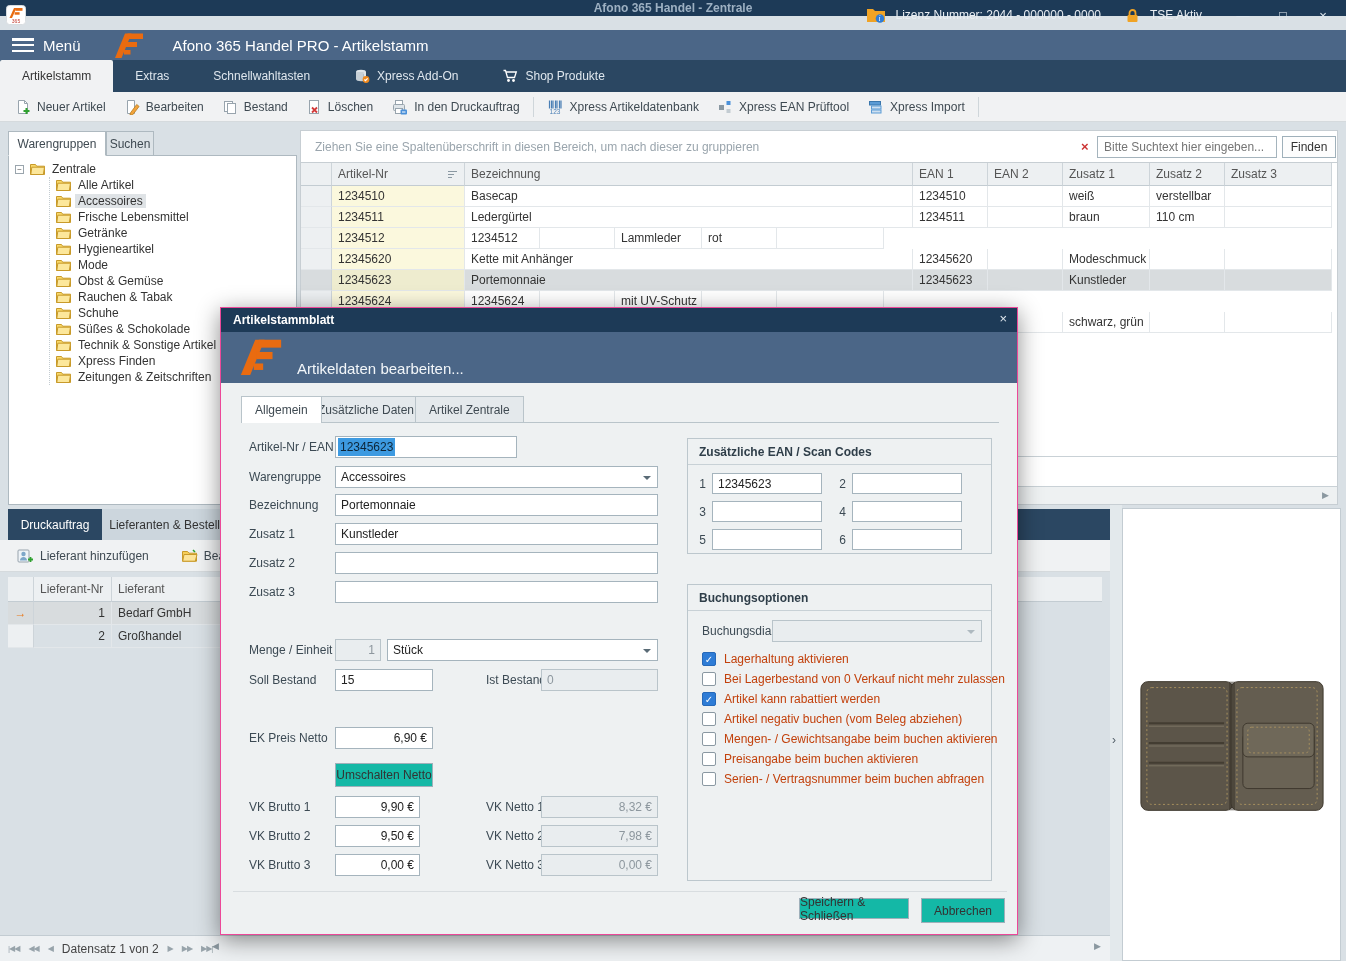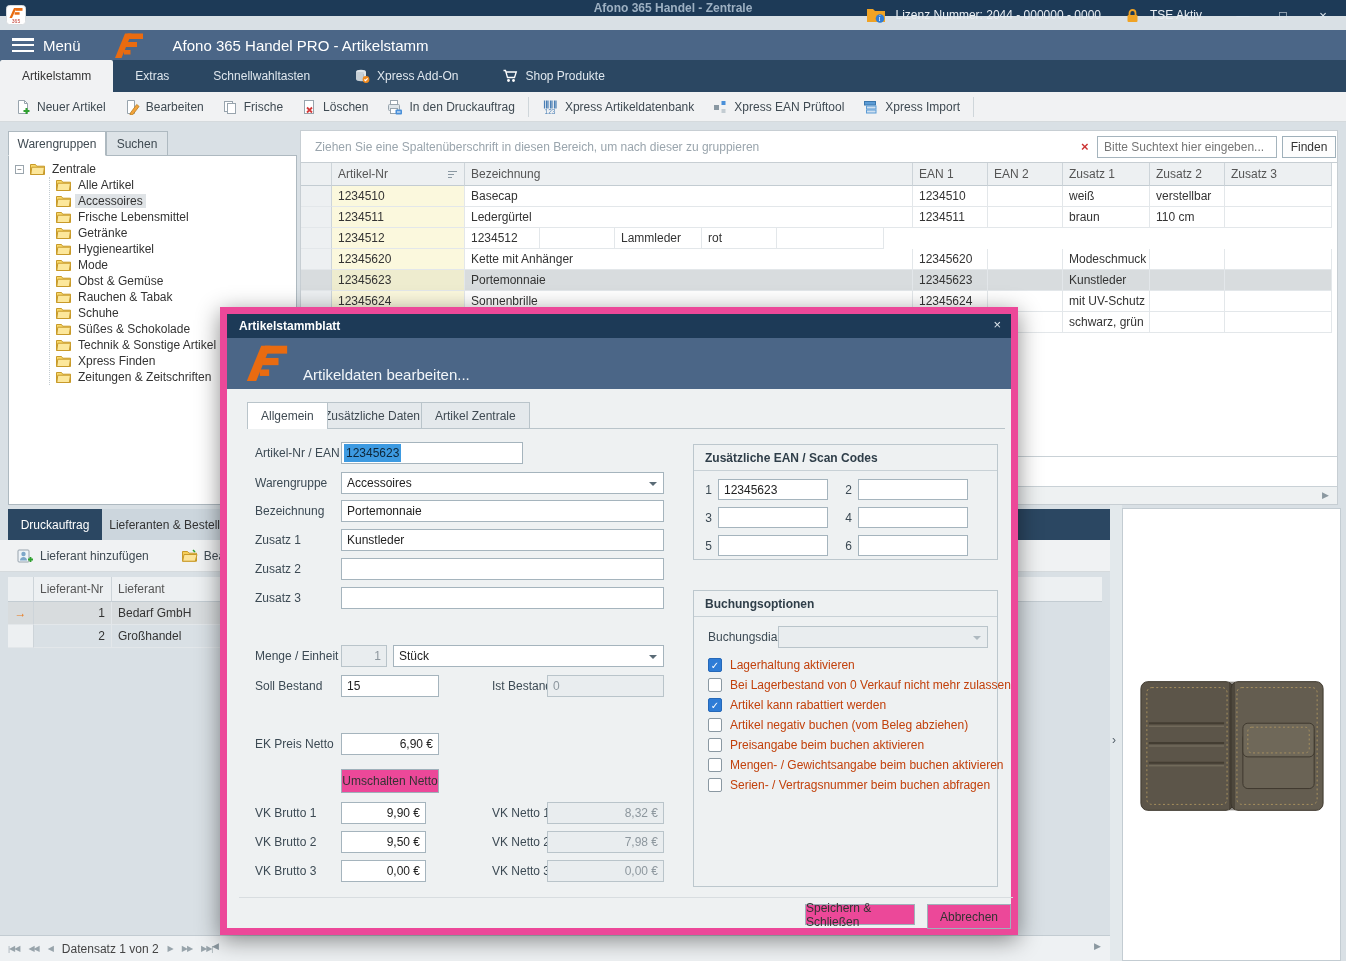--- a/index.html
+++ b/index.html
@@ -36,21 +36,21 @@
   
   #toolbar{position:absolute;left:0;top:92px;width:1346px;height:30px;background:#f1f2f3;
            border-bottom:1px solid #d5dadd;display:flex;align-items:center;padding-left:6px}
   .tb-btn{height:26px;display:flex;align-items:center;gap:6px;padding:0 9px;color:#3f4a52;white-space:nowrap}
   .tb-sep{width:1px;height:20px;background:#cfd6da;margin:0 4px}
 
   
   .lp-tab{position:absolute;height:25px;display:flex;align-items:center;justify-content:center;
           border:1px solid #aeb9c0;background:#dde3e7;color:#3f4a52}
   #lp-tab-warengruppen{left:8px;top:131px;width:98px;background:#fff;border-bottom-color:#fff;z-index:2}
-  #lp-tab-suchen{left:106px;top:131px;width:62px}
+  #lp-tab-suchen{left:106px;top:131px;width:48px}
   #tree-panel{position:absolute;left:8px;top:155px;width:289px;height:350px;background:#fff;
               border:1px solid #aeb9c0;padding:5px 0 0 6px;overflow:hidden}
   .tree-row{height:16px;display:flex;align-items:center;gap:4px;white-space:nowrap}
   .tree-root .exp{width:9px;height:9px;border:1px solid #9aa5ad;background:#fff;font-size:8px;line-height:7px;
                   text-align:center;color:#555;margin-right:2px}
   #tree-items{margin-left:34px;border-left:1px dotted #c3ccd2}
   #tree-items .tree-row{padding-left:6px}
   .tree-row .lbl{padding:0 3px}
   .tree-row.selected .lbl{background:#dfe3e6}
 
@@ -107,21 +107,21 @@
   #supplier-hscroll-right{position:absolute;left:1094px;top:941px}
 
   
   #splitter{position:absolute;left:1110px;top:505px;width:12px;height:456px;background:#e3e9ec}
   #splitter .gl{position:absolute;top:228px;left:2px;color:#55616a;font-size:12px}
   #image-panel{position:absolute;left:1122px;top:508px;width:219px;height:453px;background:#fff;border:1px solid #c3ccd2}
   #wallet{position:absolute;left:10px;top:162px}
 
   
   #dialog{position:absolute;left:220px;top:307px;width:798px;height:628px;background:#eef1f2;
-          border:7px solid #ec4899;box-shadow:0 5px 22px rgba(0,0,0,.45);z-index:10}
+          border:1px solid #ec4899;box-shadow:0 5px 22px rgba(0,0,0,.45);z-index:10}
   #dlg-titlebar{position:absolute;left:0;top:0;width:100%;height:24px;background:#1d3a57;color:#fff;
                 display:flex;align-items:center;padding:0 12px;font-weight:bold}
   #dlg-close{position:absolute;right:10px;top:3px;color:#dfe7ee;font-size:13px;font-weight:normal}
   #dlg-header{position:absolute;left:0;top:24px;width:100%;height:51px;background:#4b6687}
   #dlg-logo{position:absolute;left:18px;top:7px;width:44px;height:36px}
   #dlg-subtitle{position:absolute;left:76px;top:28px;color:#f2f6f9;font-size:15px}
   .dlg-tab{position:absolute;top:88px;height:26px;padding:0 13px;background:#e4e9ec;border:1px solid #b9c4ca;
            border-bottom:none;display:flex;align-items:center;color:#3f4a52}
   .dlg-tab.active{background:#fff;height:27px;z-index:2}
   #dlg-tabline{position:absolute;left:20px;top:114px;width:758px;border-top:1px solid #b9c4ca}
@@ -137,21 +137,21 @@
   .in-small{left:86px;width:98px}
   .in-sec{left:292px;width:117px}
   .combo{position:absolute;top:0;height:22px;background:#fff;border:1px solid #a5b4bd;padding:0 20px 0 5px;
          line-height:20px;color:#222}
   .combo .arrow{position:absolute;right:6px;top:9px;width:0;height:0;border-left:4px solid transparent;
                 border-right:4px solid transparent;border-top:4px solid #5a6b76}
   .combo.disabled{background:#e9edef;border-color:#b9c4ca}
   .combo.disabled .arrow{border-top-color:#aeb9c0}
   #f-artikel .input{left:86px;width:182px;padding:0 2px}
   #f-artikel .selection{display:inline-block;background:#3d9ae1;color:#0d2538;padding:2px 2px;margin-top:1px}
-  .btn{background:#ec4899;border:1px solid #9fb0ba;display:flex;align-items:center;justify-content:center;color:#333}
+  .btn{background:#14b8a6;border:1px solid #9fb0ba;display:flex;align-items:center;justify-content:center;color:#333}
   #umschalten-btn{position:absolute;left:114px;top:455px;width:98px;height:24px}
   #vk-rows{position:absolute;left:28px;top:488px;width:740px}
   .vk-row{position:relative;height:29px}
   .vk-l1{position:absolute;left:0;top:4px;color:#3c4a54}
   .vk-i1{left:86px;width:85px}
   .vk-l2{position:absolute;left:237px;top:4px;color:#3c4a54}
   .vk-i2{left:292px;width:117px}
 
   .groupbox{position:absolute;left:466px;width:305px;border:1px solid #bcc7cd}
   .gb-header{font-weight:bold;color:#2f3e49;padding:6px 11px 5px;border-bottom:1px solid #c8d1d6}
@@ -283,21 +283,21 @@
         </span>
         <span class="lbl">Bearbeiten</span>
       </div>
       <div class="tb-btn">
         <span class="icon">
           <svg width="16" height="16">
             <rect x="2.5" y="2.5" width="8" height="10" fill="#fff" stroke="#98a4ad"></rect>
             <rect x="5.5" y="4.5" width="8" height="10" fill="#fff" stroke="#98a4ad"></rect>
           </svg>
         </span>
-        <span class="lbl">Frische</span>
+        <span class="lbl">Bestand</span>
       </div>
       <div class="tb-btn">
         <span class="icon">
           <svg width="16" height="16">
             <rect x="3.5" y="1.5" width="9" height="13" fill="#fff" stroke="#98a4ad"></rect>
             <path d="M6 8.5l5 5M11 8.5l-5 5" stroke="#d33a3a" stroke-width="1.8"></path>
           </svg>
         </span>
         <span class="lbl">Löschen</span>
       </div>
@@ -570,21 +570,20 @@
           <div class="gcell" style="width: 448px;">Portemonnaie</div>
           <div class="gcell" style="width: 75px;">12345623</div>
           <div class="gcell" style="width: 75px;"></div>
           <div class="gcell" style="width: 87px;">Kunstleder</div>
           <div class="gcell" style="width: 75px;"></div>
           <div class="gcell" style="width: 107px;"></div>
         </div>
         <div class="grow">
           <div class="gcell ind"></div>
           <div class="gcell yellow" style="width: 133px;">12345624</div>
-          <div class="gcell" style="width: 448px;">Sonnenbrille</div>
           <div class="gcell" style="width: 75px;">12345624</div>
           <div class="gcell" style="width: 75px;"></div>
           <div class="gcell" style="width: 87px;">mit UV-Schutz</div>
           <div class="gcell" style="width: 75px;"></div>
           <div class="gcell" style="width: 107px;"></div>
         </div>
         <div class="grow">
           <div class="gcell ind"></div>
           <div class="gcell yellow" style="width: 133px;"></div>
           <div class="gcell" style="width: 448px;"></div>
@@ -834,25 +833,25 @@
           <div class="cb-row">
             <span class="cb checked">✓</span>
             <span class="cb-lbl">Artikel kann rabattiert werden</span>
           </div>
           <div class="cb-row">
             <span class="cb"></span>
             <span class="cb-lbl">Artikel negativ buchen (vom Beleg abziehen)</span>
           </div>
           <div class="cb-row">
             <span class="cb"></span>
-            <span class="cb-lbl">Preisangabe beim buchen aktivieren</span>
+            <span class="cb-lbl">Mengen- / Gewichtsangabe beim buchen aktivieren</span>
           </div>
           <div class="cb-row">
             <span class="cb"></span>
-            <span class="cb-lbl">Mengen- / Gewichtsangabe beim buchen aktivieren</span>
+            <span class="cb-lbl">Preisangabe beim buchen aktivieren</span>
           </div>
           <div class="cb-row">
             <span class="cb"></span>
             <span class="cb-lbl">Serien- / Vertragsnummer beim buchen abfragen</span>
           </div>
         </div>
     </div>
 
     <div id="dlg-sep"></div>
     <div id="save-btn" class="btn">

